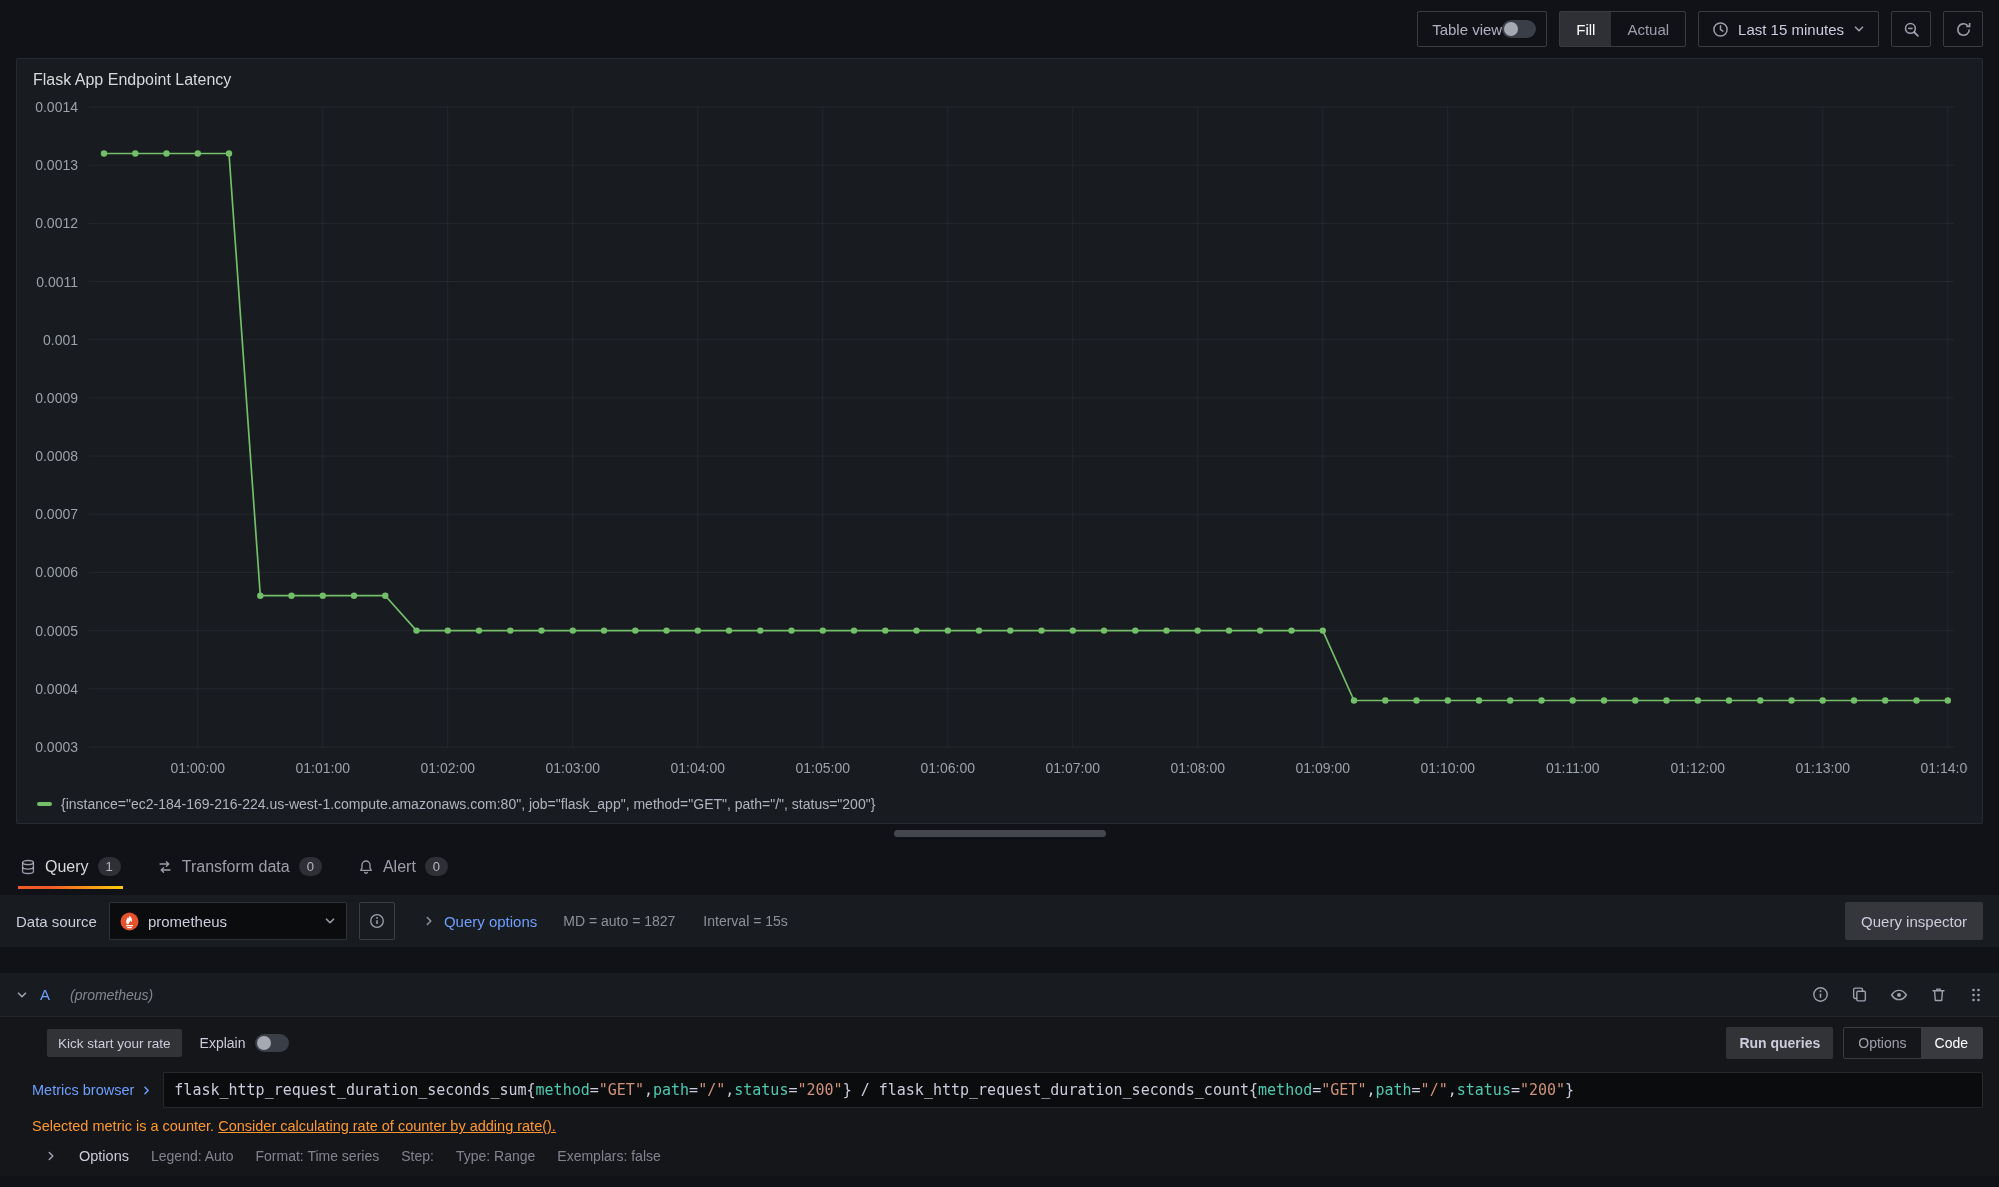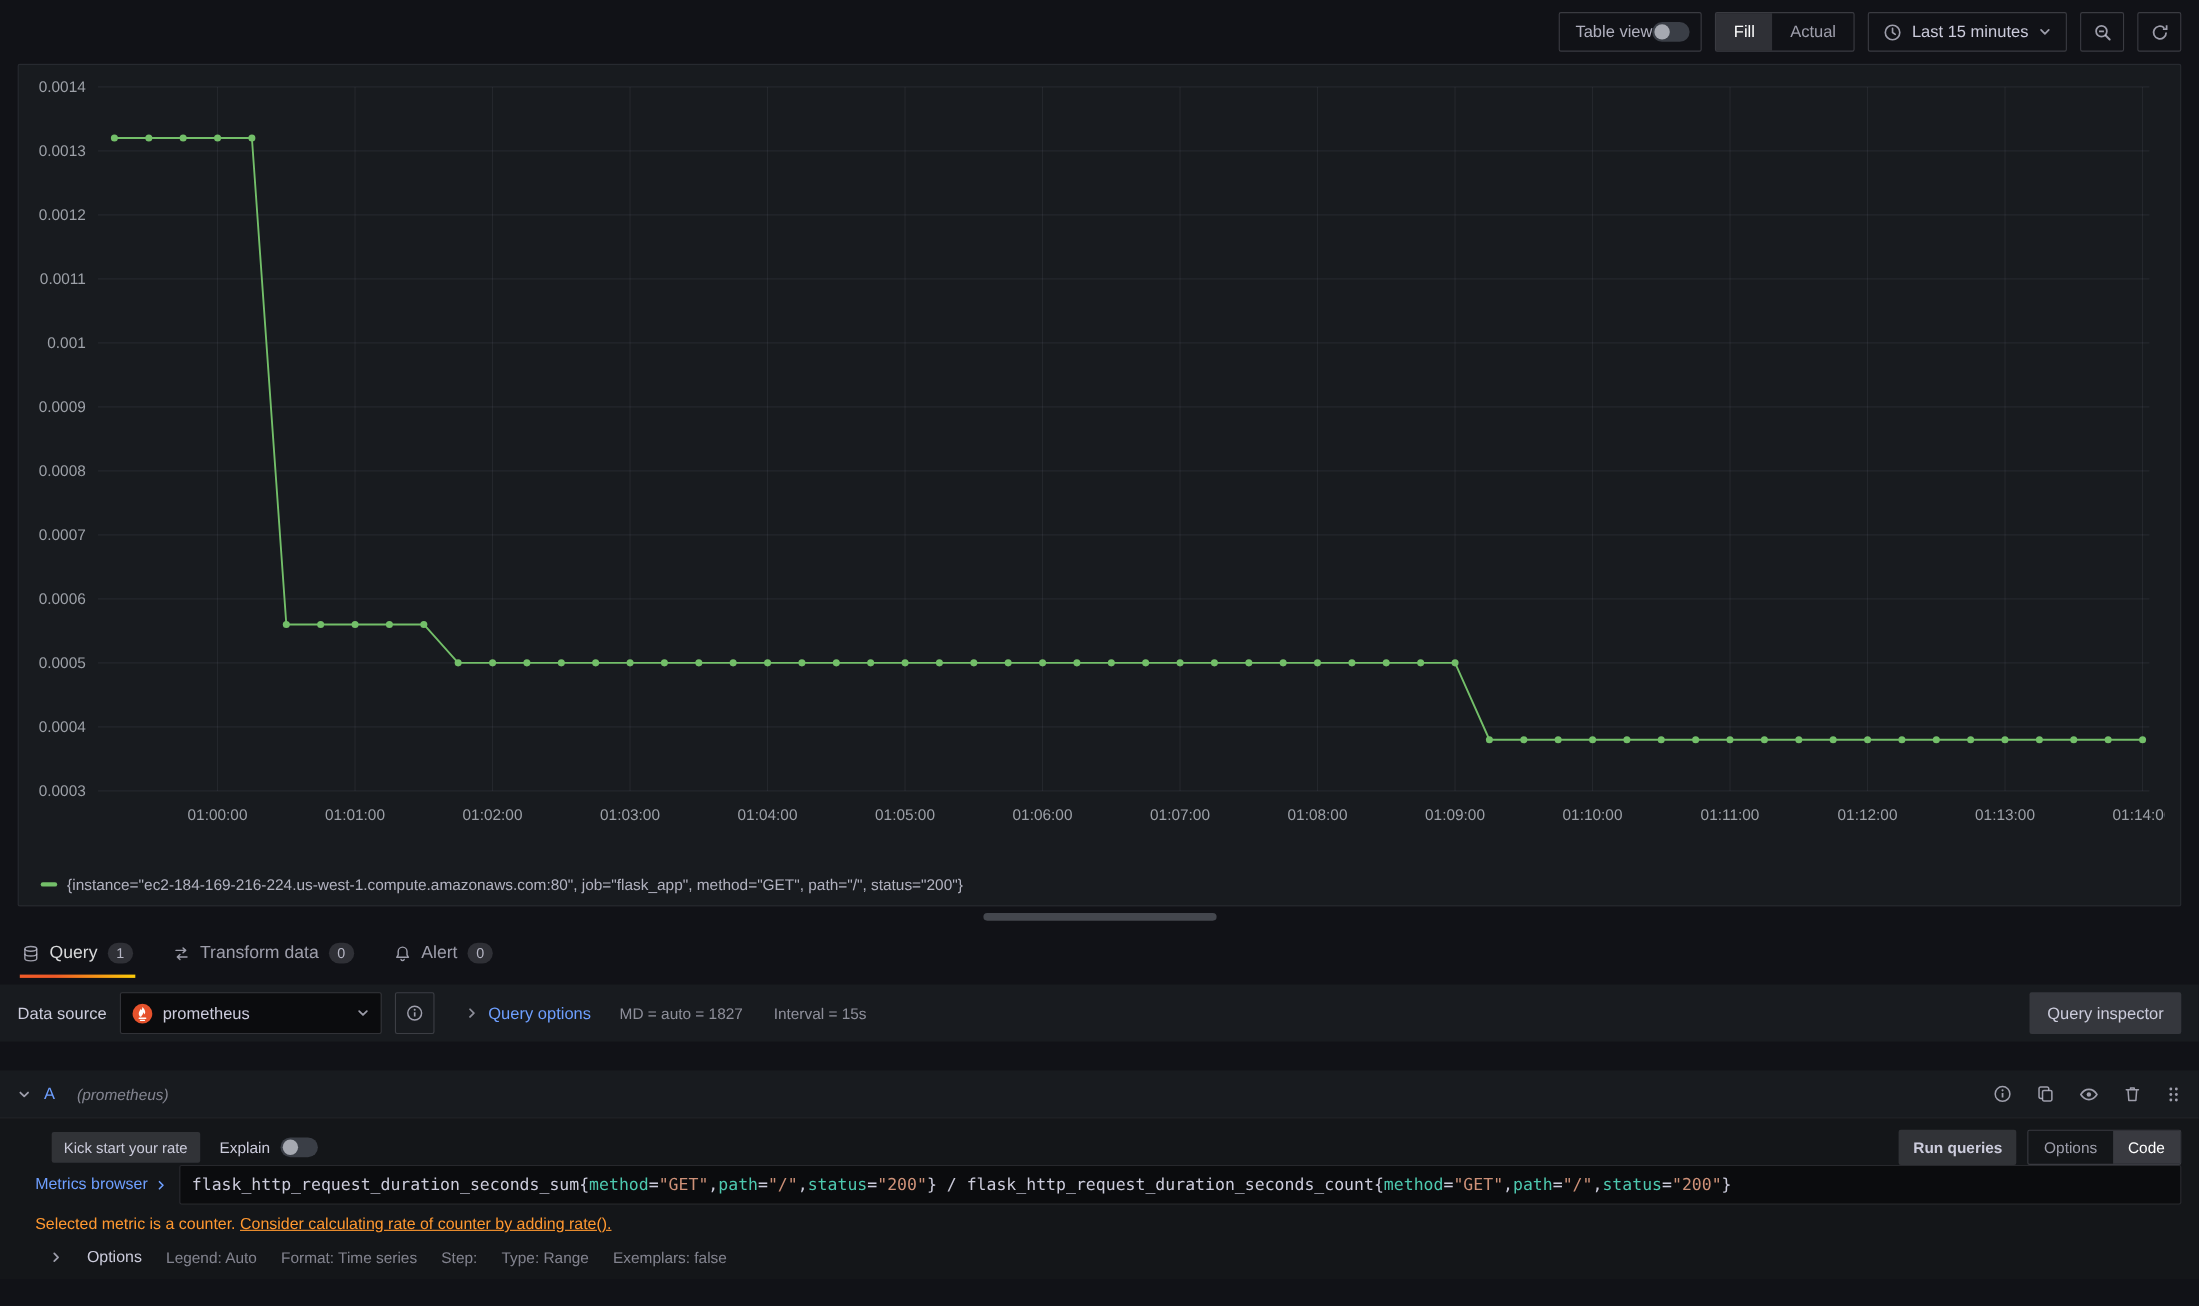--- a/index.html
+++ b/index.html
@@ -75,21 +75,21 @@
   .query-body { background:#141619; padding:10px 16px 12px 32px; }
   .editor-toolbar { display:flex; align-items:center; gap:18px; padding-left:15px; }
   .btn-xs { height:28px; padding:0 11px; font-size:13.5px; }
   .explain { display:flex; align-items:center; gap:10px; font-size:14px; color:#ccccdc; }
   .toolbar-right { margin-left:auto; display:flex; align-items:center; gap:10px; }
   .btn-sm { height:32px; padding:0 13px; font-size:14px;font-weight:bold; }
   .mode-group { display:flex; height:32px; border:1px solid rgba(204,204,220,0.2); border-radius:2px; overflow:hidden; }
   .mode-opt { display:flex; align-items:center; padding:0 14px; font-size:14px; color:rgba(204,204,220,0.75); cursor:pointer; }
   .mode-opt.active { background:rgba(204,204,220,0.2); color:#ffffff; }
 
-  .query-field-row { display:flex; align-items:center; gap:11px; }
+  .query-field-row { display:flex; align-items:center; margin-top:13px; gap:11px; }
   .metrics-browser { display:flex; align-items:center; gap:7px; color:#6e9fff; font-size:14.5px; white-space:nowrap; cursor:pointer; }
   .code-input { flex:1; height:36px; background:#0b0c0e; border:1px solid rgba(204,204,220,0.15);
                 border-radius:2px; display:flex; align-items:center; padding:0 10px;
                 font-family:"DejaVu Sans Mono", monospace; font-size:15px; white-space:pre; overflow:hidden; cursor:text; }
   .tok-metric { color:#ccccdc; }
   .tok-punct  { color:#ccccdc; }
   .tok-label  { color:#4ec9b0; }
   .tok-string { color:#ce9178; }
   .tok-op     { color:#ccccdc; }
 
@@ -145,20 +145,21 @@
     <span class="icon">
       <svg width="17" height="17" viewBox="0 0 16 16">
           <path d="M13.4 8a5.4 5.4 0 1 1-1.7-3.9" fill="none" stroke="currentColor" stroke-width="1.5"></path>
           <path d="M13.8 1.9v3.2h-3.2" fill="none" stroke="currentColor" stroke-width="1.5"></path>
         </svg>
     </span>
   </div>
 </header>
 
 <section class="panel">
+  <div class="panel-title">Flask App Endpoint Latency</div>
   <div class="chart">
       <svg width="1937" height="696" font-family="Liberation Sans, sans-serif">
         <line x1="58" y1="654" x2="1923" y2="654" stroke="rgba(204,204,220,0.07)"></line>
         <text x="47" y="659" text-anchor="end" fill="#9da1a8" font-size="14">0.0003</text>
         <line x1="58" y1="595.8181818181818" x2="1923" y2="595.8181818181818" stroke="rgba(204,204,220,0.07)"></line>
         <text x="47" y="600.8181818181818" text-anchor="end" fill="#9da1a8" font-size="14">0.0004</text>
         <line x1="58" y1="537.6363636363636" x2="1923" y2="537.6363636363636" stroke="rgba(204,204,220,0.07)"></line>
         <text x="47" y="542.6363636363636" text-anchor="end" fill="#9da1a8" font-size="14">0.0005</text>
         <line x1="58" y1="479.4545454545455" x2="1923" y2="479.4545454545455" stroke="rgba(204,204,220,0.07)"></line>
         <text x="47" y="484.4545454545455" text-anchor="end" fill="#9da1a8" font-size="14">0.0006</text>

